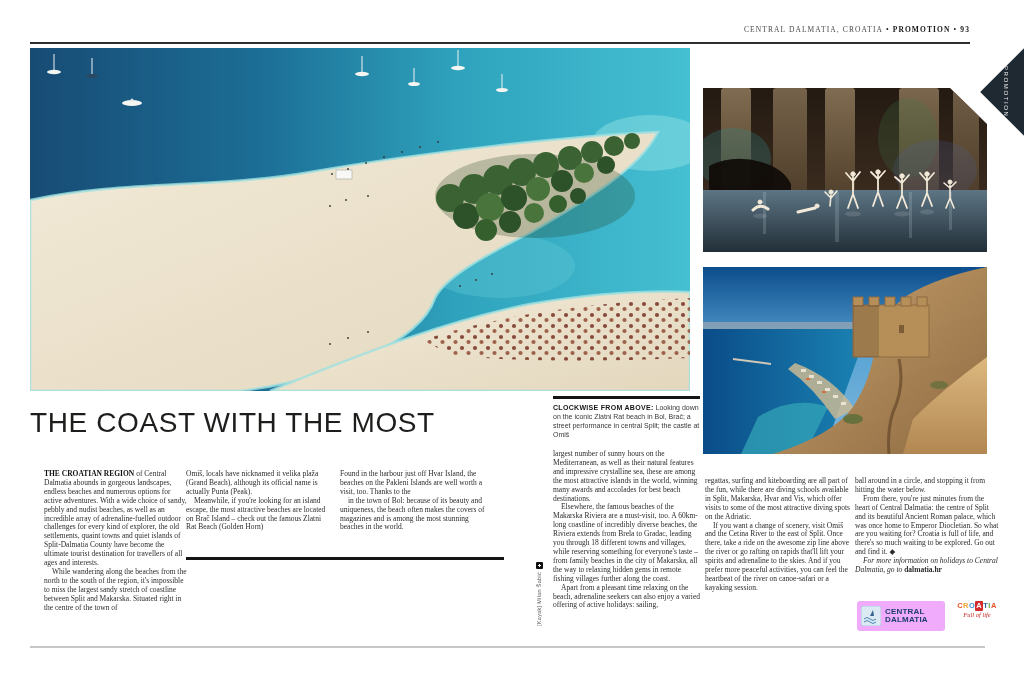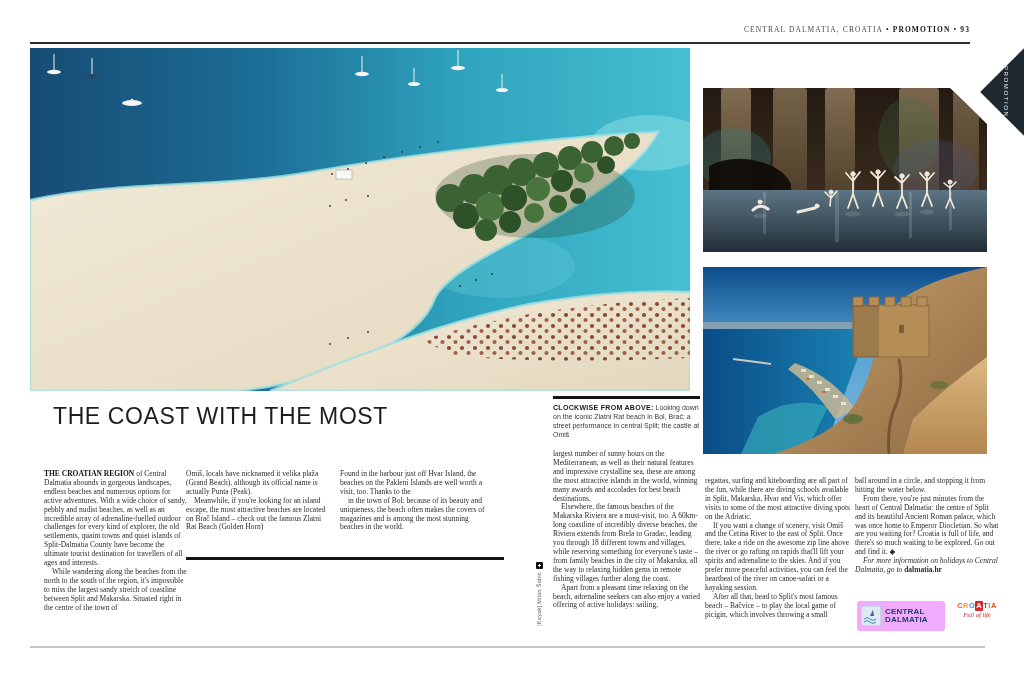--- a/index.html
+++ b/index.html
@@ -19,21 +19,21 @@
 
   
   figure{margin:0;padding:0;position:absolute;}
   figure svg{display:block;width:100%;height:100%;}
   .main-photo{left:30px;top:48px;width:660px;height:343px;}
   .perf-photo{left:703px;top:88px;width:284px;height:164px;clip-path:polygon(0 0,87% 0,100% 22%,100% 100%,0 100%);}
   .castle-photo{left:703px;top:267px;width:284px;height:187px;}
 
   
   .headline{position:absolute;left:30px;top:388px;font-family:"Liberation Sans",sans-serif;font-weight:300;
-      font-size:23px;letter-spacing:0.6px;color:#1d1d1b;white-space:nowrap;margin-left:23px;}
+      font-size:28px;letter-spacing:0.6px;color:#1d1d1b;white-space:nowrap;}
   .standfirst{position:absolute;left:30px;top:430px;width:492px;font-size:10.5px;line-height:1.32;color:#1f1f1f;}
 
   
   .bodycol{position:absolute;font-size:7.5px;line-height:8.9px;color:#2b2b2b;text-align:left;}
   .bodycol p{margin:0;}
   .bodycol p + p{text-indent:8px;}
   .col1{left:44px;top:470px;width:145px;}
   .col2{left:186px;top:470px;width:145px;}
   .col3{left:340px;top:470px;width:145px;}
   .col4{left:553px;top:450px;width:147px;}
@@ -323,21 +323,20 @@
     <p>in the town of Bol: because of its beauty and uniqueness, the beach often makes the covers of magazines and is among the most stunning beaches in the world.</p>
   </div>
   <div class="bodycol col4">
     <p>largest number of sunny hours on the Mediterranean, as well as their natural features and impressive crystalline sea, these are among the most attractive islands in the world, winning many awards and accolades for best beach destinations.</p>
     <p>Elsewhere, the famous beaches of the Makarska Riviera are a must-visit, too. A 60km-long coastline of incredibly diverse beaches, the Riviera extends from Brela to Gradac, leading you through 18 different towns and villages, while reserving something for everyone's taste – from family beaches in the city of Makarska, all the way to relaxing hidden gems in remote fishing villages further along the coast.</p>
     <p>Apart from a pleasant time relaxing on the beach, adrenaline seekers can also enjoy a varied offering of active holidays: sailing,</p>
   </div>
   <div class="bodycol col5">
     <p>regattas, surfing and kiteboarding are all part of the fun, while there are diving schools available in Split, Makarska, Hvar and Vis, which offer visits to some of the most attractive diving spots on the Adriatic.</p>
     <p>If you want a change of scenery, visit Omiš and the Cetina River to the east of Split. Once there, take a ride on the awesome zip line above the river or go rafting on rapids that'll lift your spirits and adrenaline to the skies. And if you prefer more peaceful activities, you can feel the heartbeat of the river on canoe-safari or a kayaking session.</p>
-    <p>After all that, head to Split's most famous beach – Bačvice – to play the local game of picigin, which involves throwing a small</p>
   </div>
   <div class="bodycol col6">
     <p>ball around in a circle, and stopping it from hitting the water below.</p>
     <p>From there, you're just minutes from the heart of Central Dalmatia: the centre of Split and its beautiful Ancient Roman palace, which was once home to Emperor Diocletian. So what are you waiting for? Croatia is full of life, and there's so much waiting to be explored. Go out and find it. ◆</p>
     <p class="note"><span>For more information on holidays to Central Dalmatia, go to </span><b>dalmatia.hr</b></p>
   </div>
 
   <div class="quote-rule"></div>
 
   <div class="credit">

